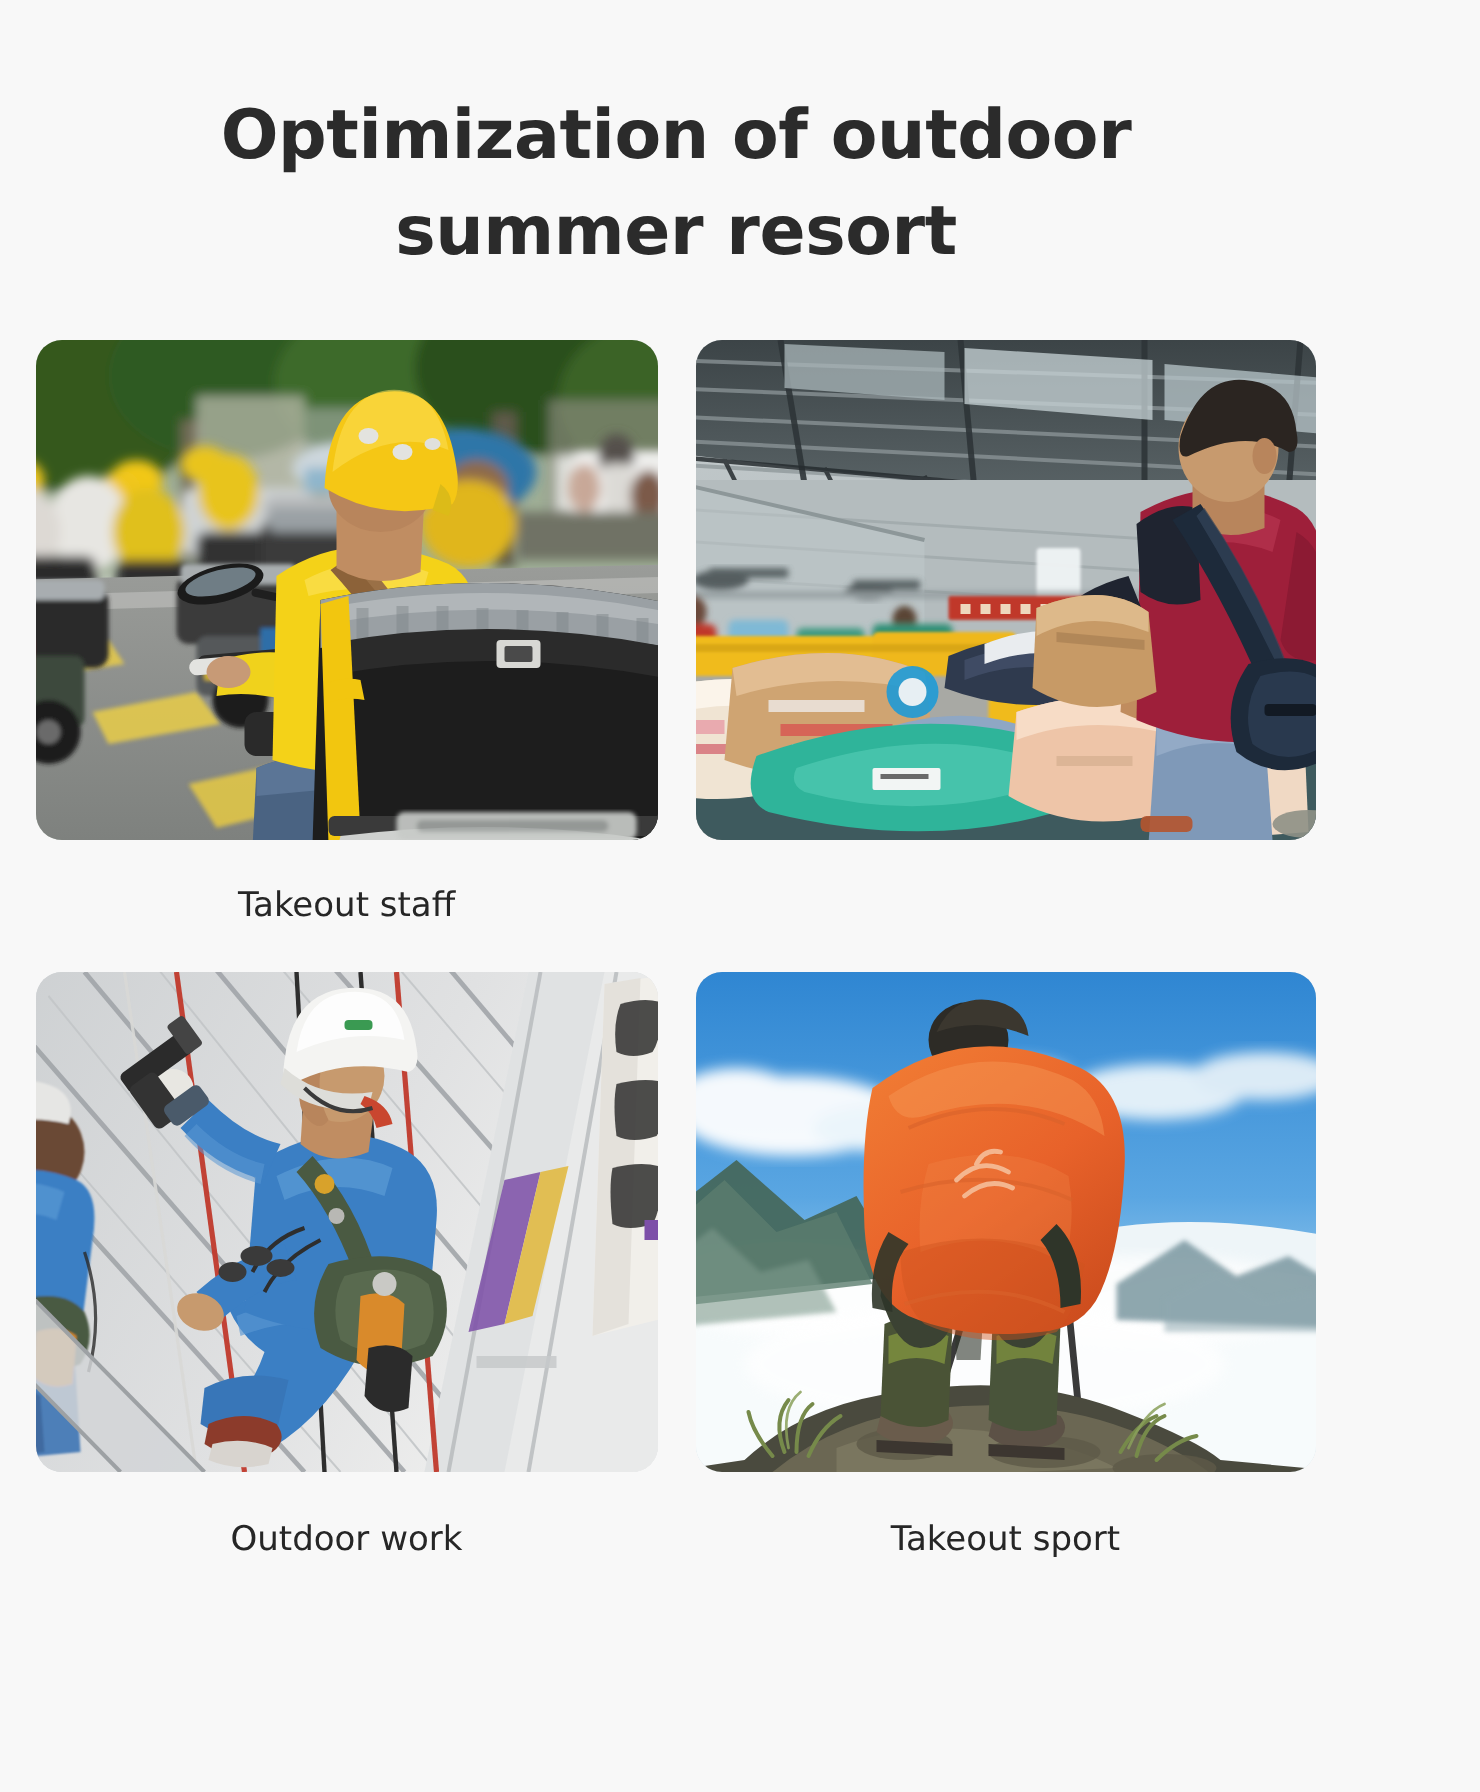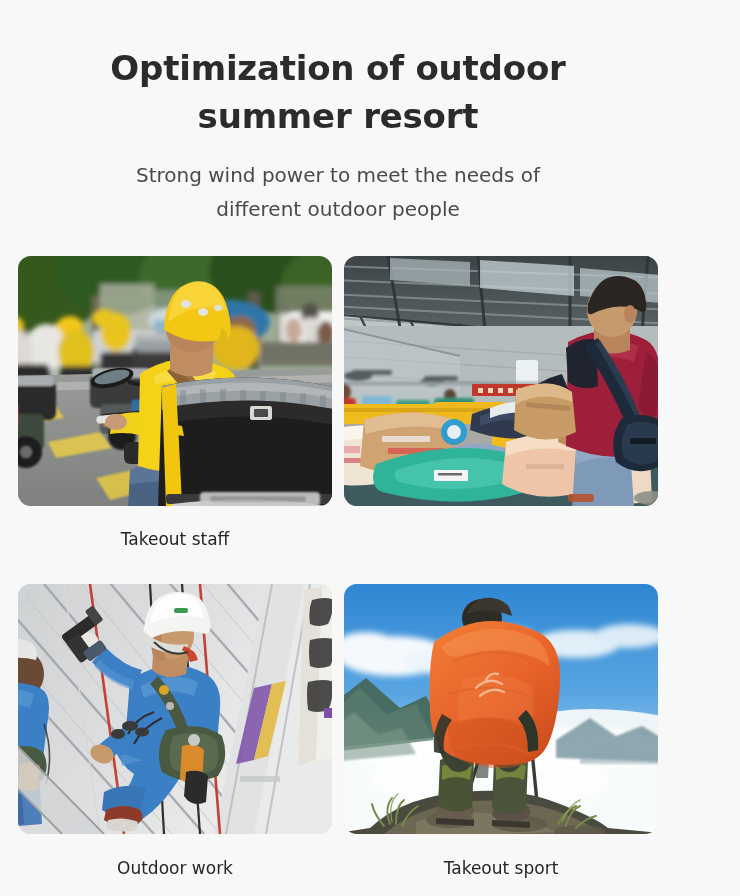--- a/index.html
+++ b/index.html
@@ -47,21 +47,20 @@
     max-width: 450px;
   }
 
   
   .grid {
     margin-top: 30px;
     display: grid;
     grid-template-columns: 1fr 1fr;
     column-gap: 19px;
     row-gap: 0;
-    gap: 12px;
   }
 
   .cell { display: flex; flex-direction: column; }
 
   .photo {
     width: 100%;
     height: 250px;
     border-radius: 13px;
     overflow: hidden;
     position: relative;
@@ -82,21 +81,20 @@
 
   .cell.row2 .caption { padding-top: 24px; }
 </style>
 </head>
 <body>
 
 <div class="page">
 
   <div class="header">
     <h1 class="headline">Optimization of outdoor summer resort</h1>
-    <p class="subhead">Strong wind power to meet the needs of different outdoor people</p>
   </div>
 
   <div class="grid">
 
     <div class="cell row1">
       <div class="photo">
         <svg viewBox="0 0 342 250" preserveAspectRatio="xMidYMid slice" aria-hidden="true">
           <defs>
             <linearGradient id="g1sky" x1="0" y1="0" x2="0" y2="1">
               <stop offset="0" stop-color="#d8ded6"></stop>

